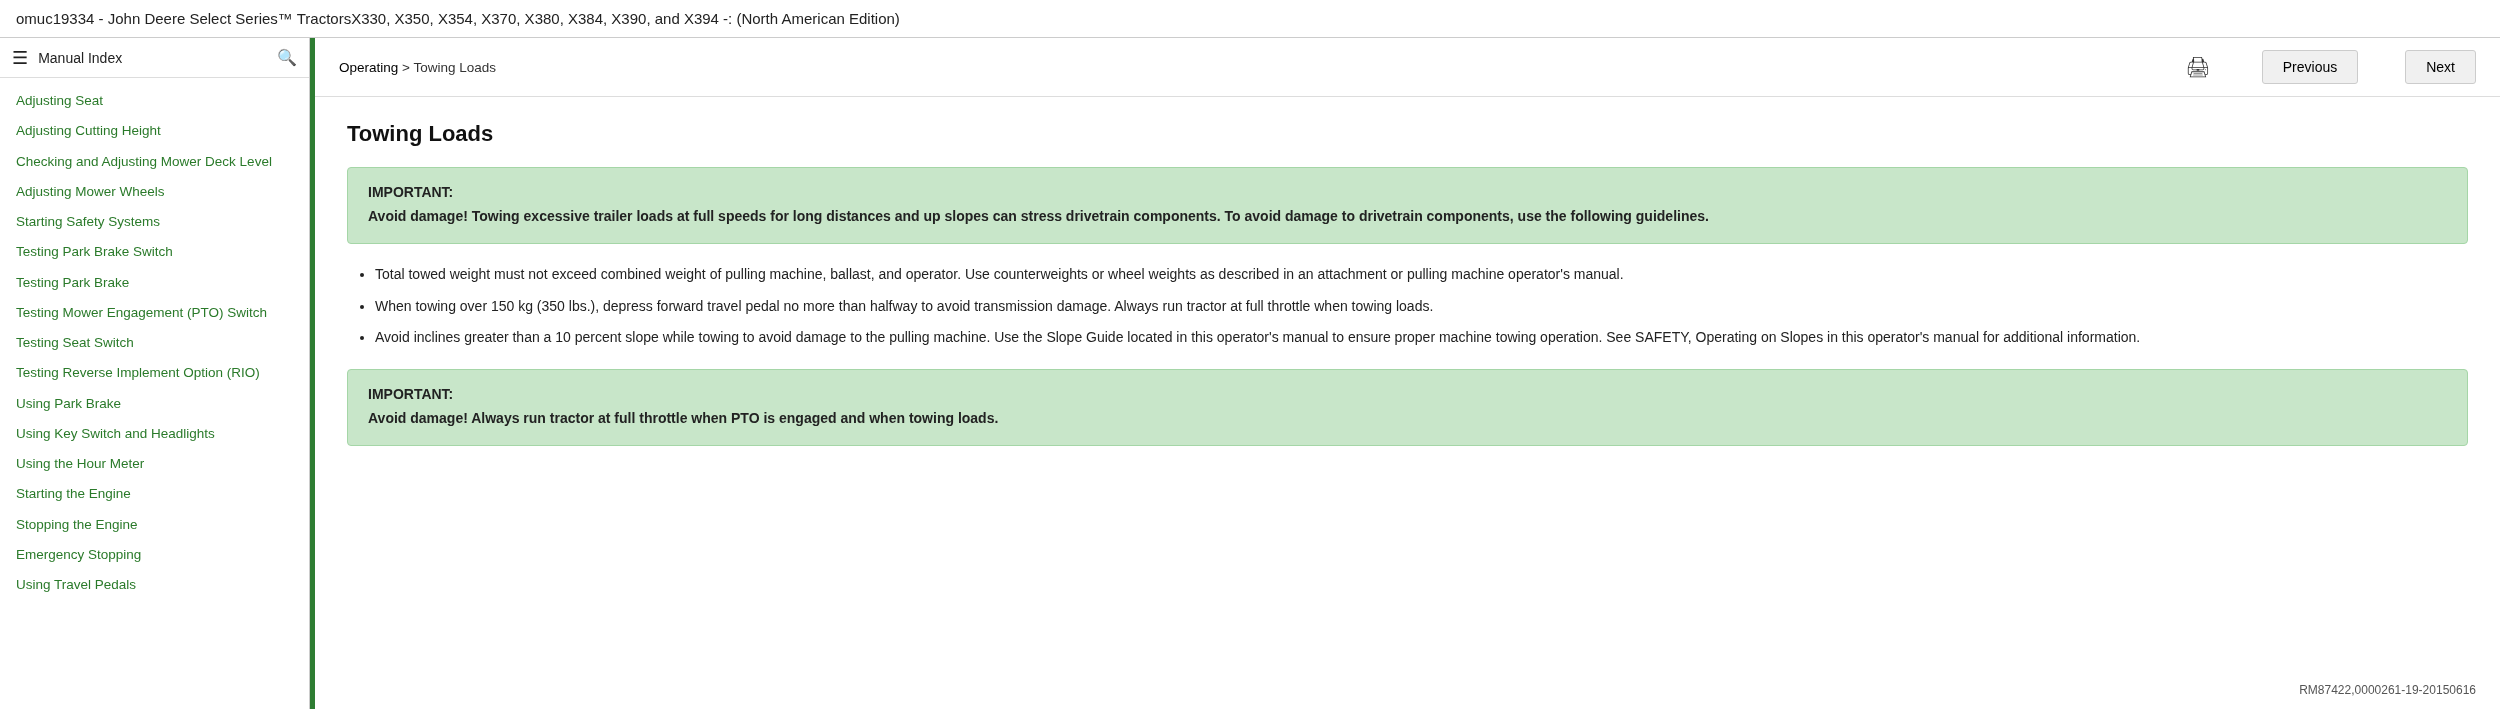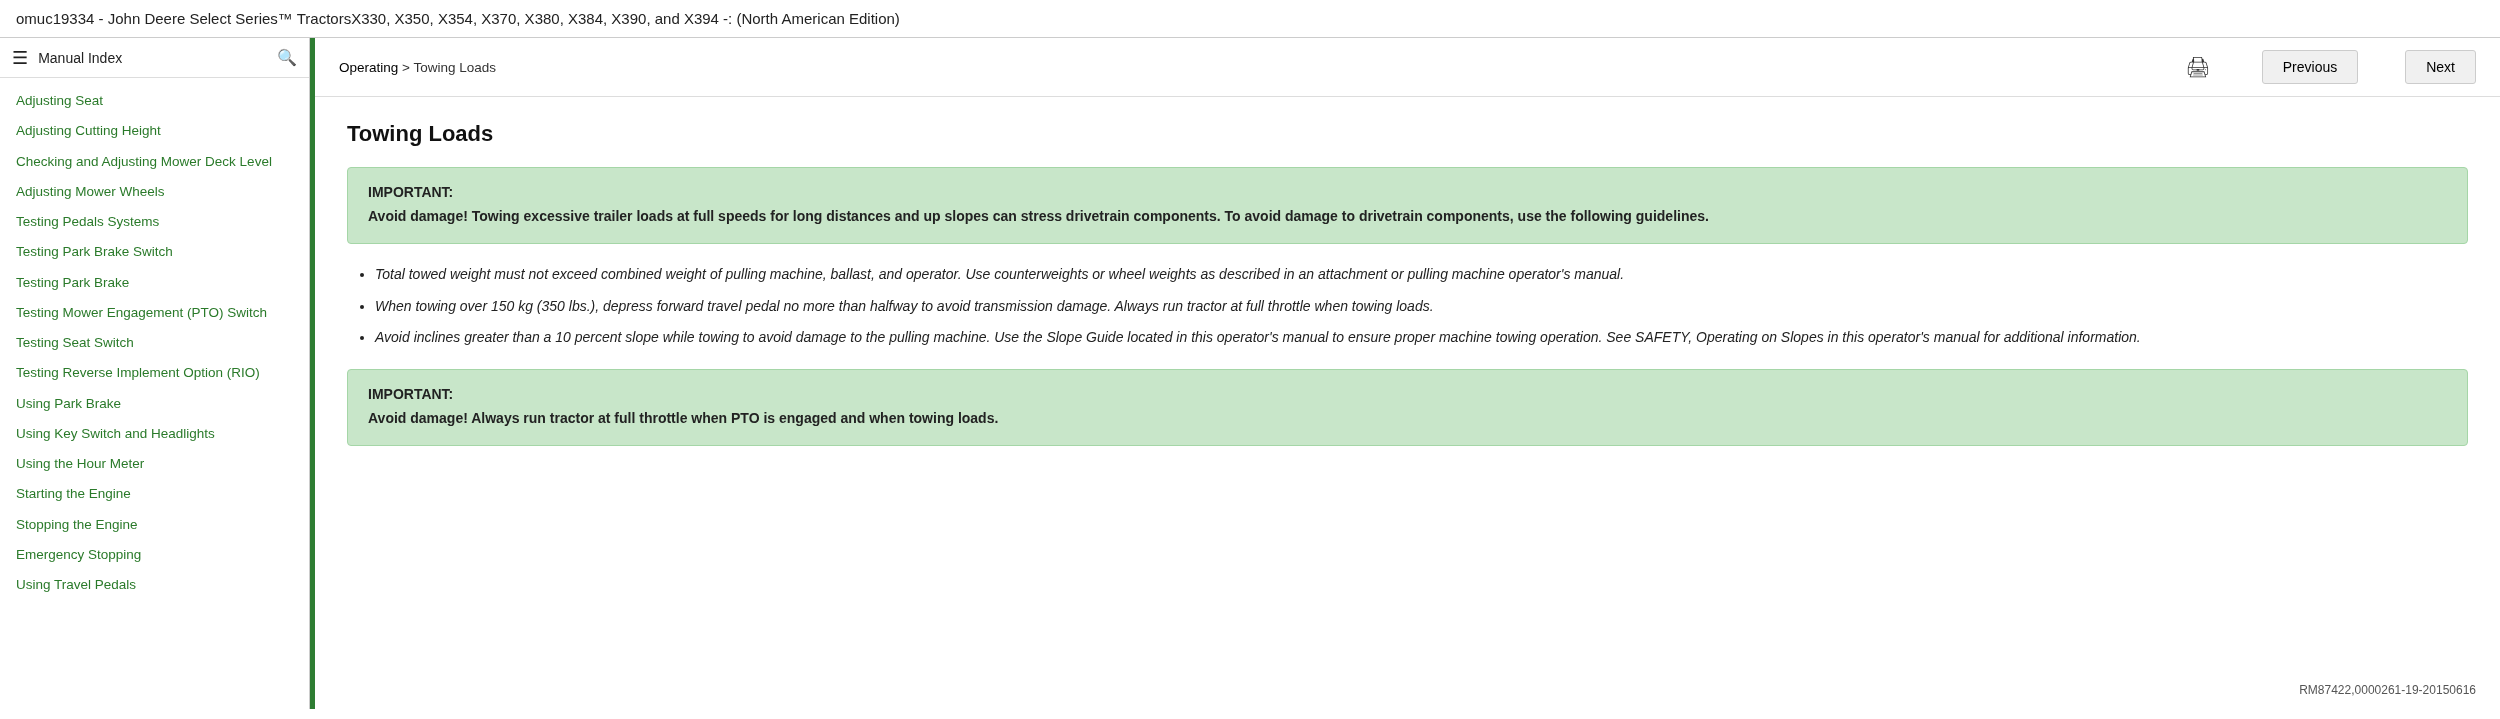--- a/index.html
+++ b/index.html
@@ -148,21 +148,20 @@
       font-size: 14px;
       font-weight: bold;
       line-height: 1.5;
     }
 
     
     .bullet-list {
       list-style: disc;
       padding-left: 28px;
       margin-bottom: 20px;
-      font-style: italic;
     }
 
     .bullet-list li {
       margin-bottom: 10px;
       line-height: 1.55;
       font-size: 14px;
     }
 
     
     .content-footer {
@@ -199,21 +198,21 @@
         <span class="hamburger-icon">☰</span>
         <span class="sidebar-title">Manual Index</span>
         <span class="search-icon">🔍</span>
       </div>
       <nav class="sidebar-nav">
 
       <div class="sidebar-item">Adjusting Seat</div>
           <div class="sidebar-item">Adjusting Cutting Height</div>
           <div class="sidebar-item">Checking and Adjusting Mower Deck Level</div>
           <div class="sidebar-item">Adjusting Mower Wheels</div>
-          <div class="sidebar-item">Testing Pedals Systems</div>
+          <div class="sidebar-item">Starting Safety Systems</div>
           <div class="sidebar-item">Testing Park Brake Switch</div>
           <div class="sidebar-item">Testing Park Brake</div>
           <div class="sidebar-item">Testing Mower Engagement (PTO) Switch</div>
           <div class="sidebar-item">Testing Seat Switch</div>
           <div class="sidebar-item">Testing Reverse Implement Option (RIO)</div>
           <div class="sidebar-item">Using Park Brake</div>
           <div class="sidebar-item">Using Key Switch and Headlights</div>
           <div class="sidebar-item">Using the Hour Meter</div>
           <div class="sidebar-item">Starting the Engine</div>
           <div class="sidebar-item">Stopping the Engine</div>

